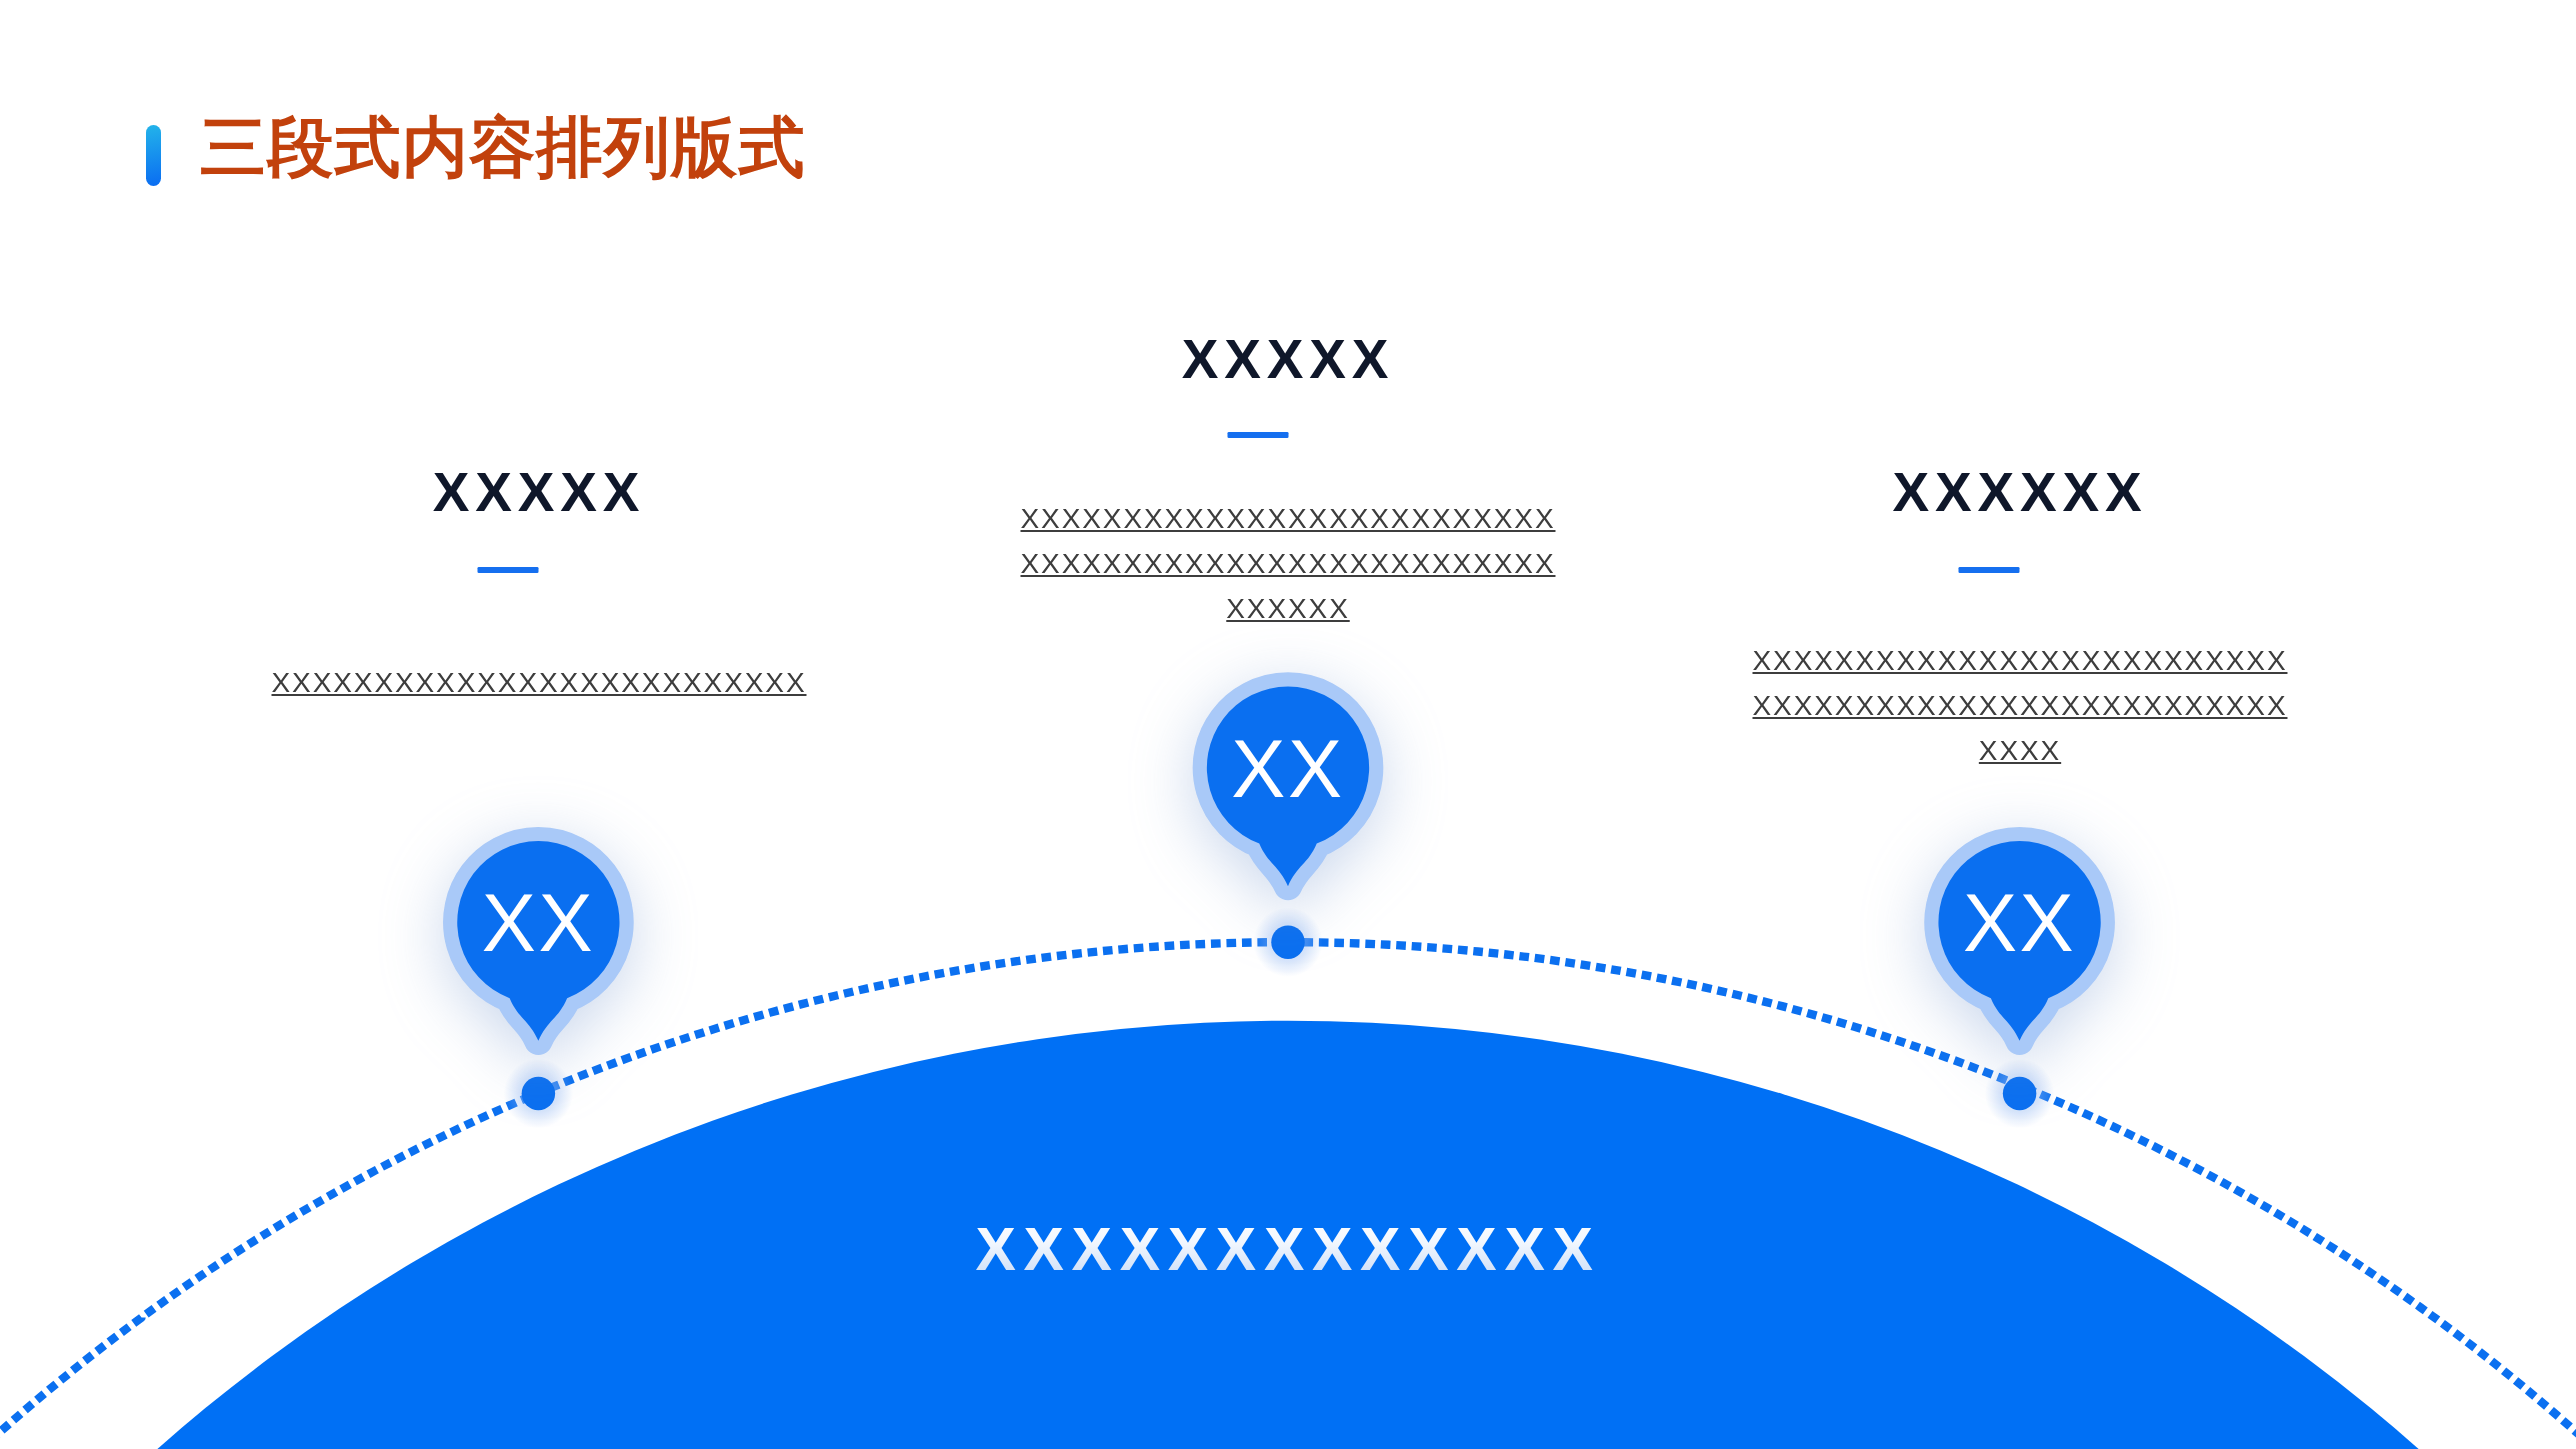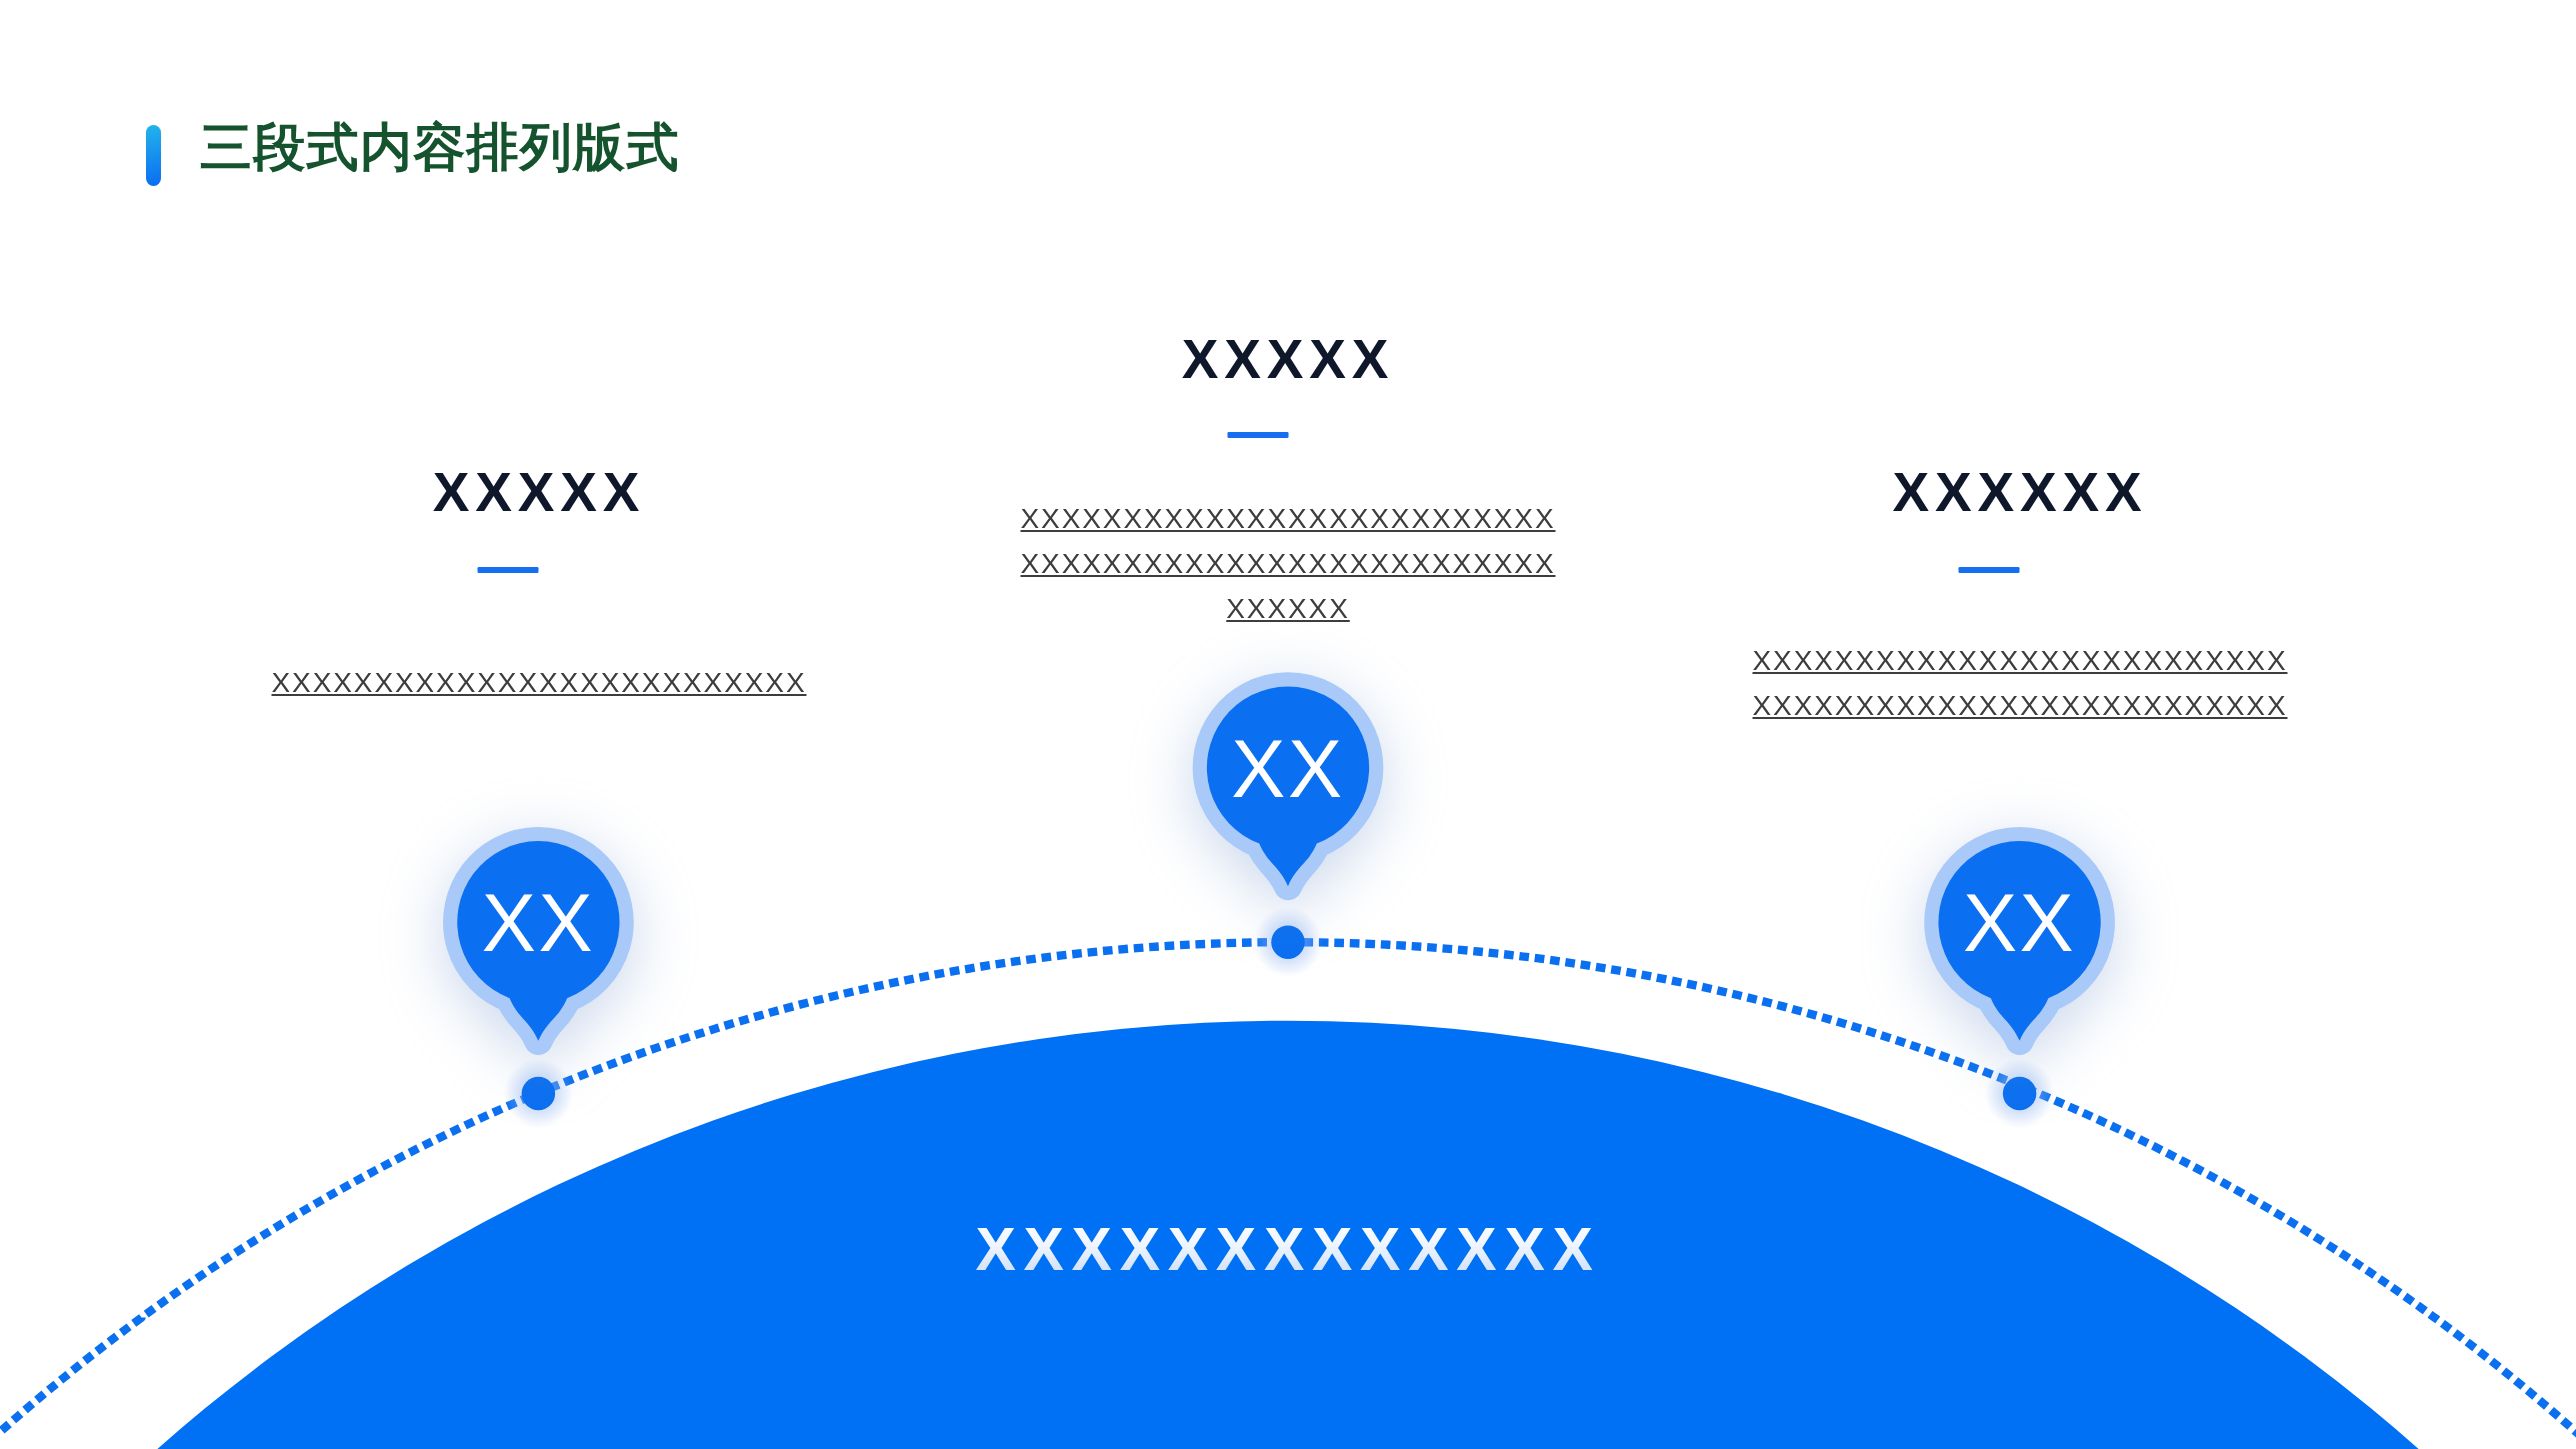--- a/index.html
+++ b/index.html
@@ -11,22 +11,22 @@
   .stage{position:absolute;inset:0;width:2576px;height:1449px;}
 
   
   .header{position:absolute;left:146px;top:109px;display:flex;align-items:center;}
   .accent-bar{
     width:15px;height:61px;border-radius:7.7px;
     background:linear-gradient(170deg,#23B4EA 0%,#0A6CF2 100%);
     flex:0 0 auto;
   }
   .page-title{
-    margin:0 0 16px 39px;font-size:52px;line-height:77px;font-weight:bold;
-    color:#14532d;letter-spacing:1.3px;white-space:nowrap;
+    margin:0 0 16px 39px;font-size:66px;line-height:77px;font-weight:bold;
+    color:#c2410c;letter-spacing:1.3px;white-space:nowrap;
   }
 
   
   svg.scene{position:absolute;left:0;top:0;width:2576px;height:1449px;display:block;}
   .pin-group{filter:drop-shadow(0px 22px 48px rgba(115,150,205,0.38));}
   .pin-label{
     font-family:"Liberation Sans","DejaVu Sans",sans-serif;
     font-size:126px;letter-spacing:4px;fill:#ffffff;
   }
   .mound-label{
@@ -131,16 +131,17 @@
     <div>XXXXXXXXXXXXXXXXXXXXXXXXXX</div>
     <div>XXXXXXXXXXXXXXXXXXXXXXXXXX</div>
     <div>XXXXXX</div>
   </div>
 
   <div class="sec-el sec-heading right-heading">XXXXXX</div>
   <div class="sec-divider right-divider"></div>
   <div class="sec-el sec-body right-body">
     <div>XXXXXXXXXXXXXXXXXXXXXXXXXX</div>
     <div>XXXXXXXXXXXXXXXXXXXXXXXXXX</div>
+    <div>XXXX</div>
   </div>
 
 </div>
 
 
 </body></html>

